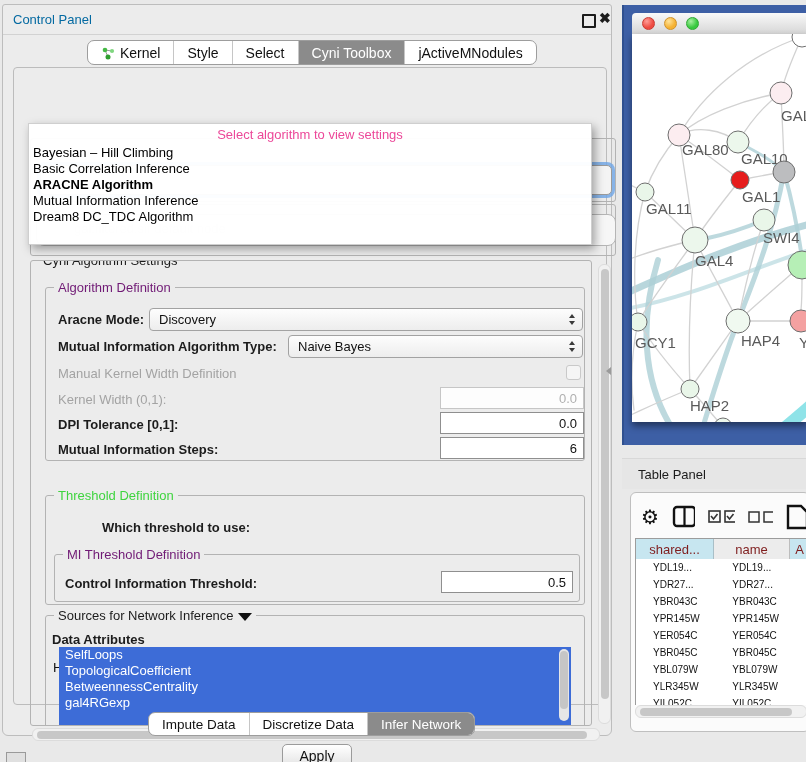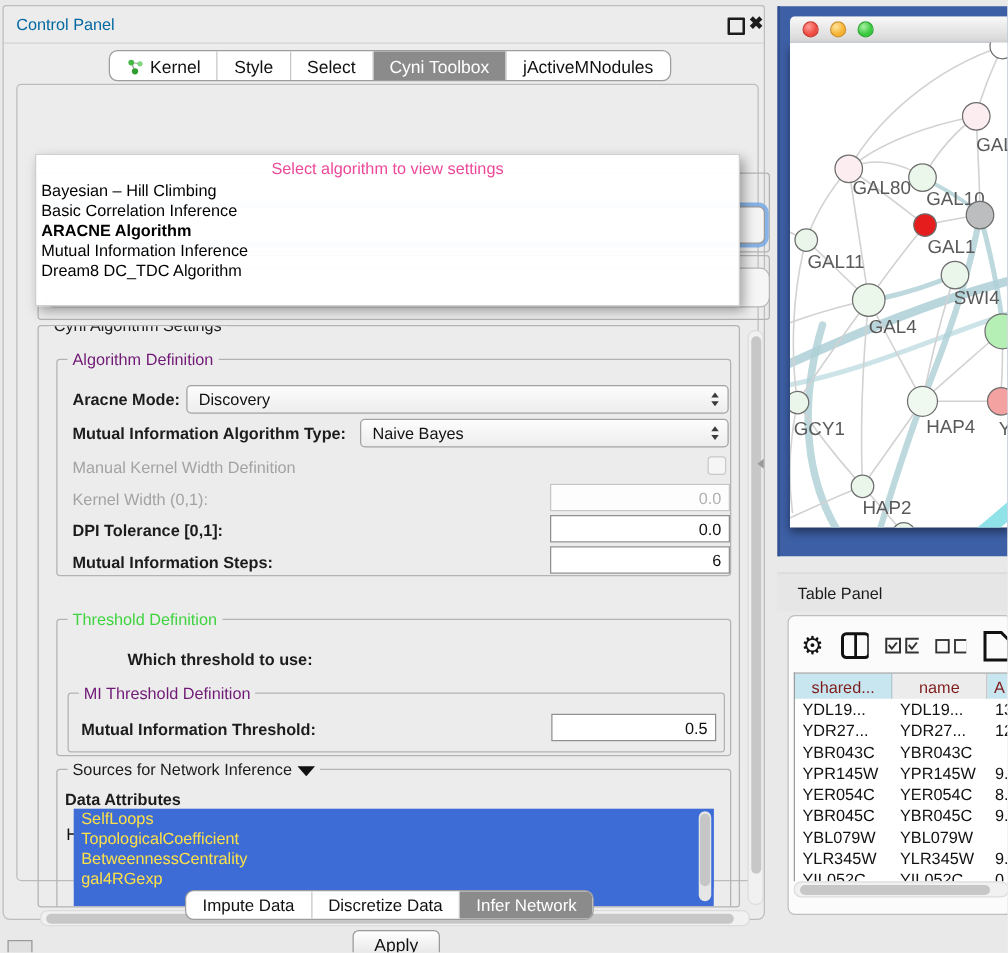--- a/index.html
+++ b/index.html
@@ -63,21 +63,21 @@
     border-radius:3px;background:#f5f5f5;}
   #hub-row{left:22px;top:399px;font-size:13.5px;color:#111;}
   .expand-arrow{display:inline-block;width:0;height:0;border-top:6px solid transparent;
     border-bottom:6px solid transparent;border-left:8px solid #111;margin-left:8px;vertical-align:-2px;}
   #threshold-group{left:14px;top:234px;width:540px;height:110px;}
   #mi-thr-group{left:8px;top:58px;width:526px;height:48px;}
   #sources-group{left:14px;top:354px;width:540px;height:130px;}
   .down-arrow{display:inline-block;width:0;height:0;border-left:7px solid transparent;
     border-right:7px solid transparent;border-top:8px solid #111;vertical-align:-1px;margin-left:4px;}
   #attr-list{left:28px;top:386px;width:512px;height:78px;background:#3d6cd7;overflow:hidden;}
-  .attr-item{height:16px;line-height:16px;padding-left:6px;font-size:13px;color:#fde047;background:#3d6cd7;white-space:nowrap;}
+  .attr-item{height:16px;line-height:16px;padding-left:6px;font-size:13px;color:#ffffff;background:#3d6cd7;white-space:nowrap;}
   #attr-scrollbar{left:528px;top:388px;width:10px;height:72px;background:#e6e6e6;border-radius:5px;}
   #attr-thumb{left:1px;top:2px;width:8px;height:58px;background:#c6c6c6;border-radius:4px;}
   
   .sb-track{background:#f1f1f1;border:1px solid #dcdcdc;border-radius:6px;box-sizing:border-box;}
   .sb-thumb{background:#c7c7c7;border-radius:5px;}
   #settings-vscroll{left:584px;top:196px;width:13px;height:460px;}
   #settings-vscroll .sb-thumb{position:absolute;left:2px;top:4px;width:8px;height:430px;}
   #settings-hscroll{left:18px;top:660px;width:568px;height:13px;}
   #settings-hscroll .sb-thumb{position:absolute;left:4px;top:2px;width:550px;height:8px;}
   
@@ -107,22 +107,22 @@
   #gear-icon{font-size:20px;color:#111;line-height:24px;}
   .tool-svg{display:block;}
   #tbl-wrap{left:4px;top:45px;width:176px;border:1px solid #9c9c9c;border-bottom:none;box-sizing:border-box;}
   #tbl-header{display:flex;height:20px;}
   .th{display:flex;align-items:center;justify-content:center;font-size:13px;color:#7f1d1d;
     border-right:1px solid #a9bfc7;box-sizing:border-box;overflow:hidden;white-space:nowrap;}
   .th.hl{background:#c7e6f0;}
   .th.plain{background:#ececec;border-right-color:#bdbdbd;}
   #tbl-rows{height:146px;overflow:hidden;background:#fff;}
   .tr{display:flex;height:17px;}
-  .td{font-size:13px;color:#111;line-height:17px;padding-left:6px;box-sizing:border-box;
-    overflow:hidden;white-space:nowrap;}
+  .td{font-size:10px;color:#111;line-height:17px;padding-left:6px;box-sizing:border-box;
+    overflow:hidden;white-space:nowrap;margin-left:11px;}
   .tcol1{width:78px;} .tcol2{width:76px;} .tcol3{flex:1;}
   #tbl-hscroll{left:4px;top:212px;width:172px;height:13px;}
   #tbl-hscroll .sb-thumb{position:absolute;left:4px;top:2px;width:152px;height:8px;}
   
   #net-tab-icon{display:block;}
 </style>
 </head>
 <body>
 
 <div id="screen">
@@ -219,21 +219,21 @@
           <span>Hub/Transcription Factor Definition</span><span class="expand-arrow"></span>
         </div>
 
         <div class="abs groupbox" id="threshold-group">
           <span class="legend green">Threshold Definition</span>
 
           <span class="abs lbl b" style="left:56px;top:24px;">Which threshold to use:</span>
 
           <div class="abs groupbox" id="mi-thr-group">
             <span class="legend blue">MI Threshold Definition</span>
-            <span class="abs lbl b" style="left:10px;top:21px;">Mutual Information Threshold:</span>
+            <span class="abs lbl b" style="left:10px;top:21px;">Control Information Threshold:</span>
             <input class="abs field" style="left: 386px; top: 16px; width: 132px; height: 22px;" readonly="" value="0.5">
           </div>
         </div>
 
         <div class="abs groupbox" id="sources-group">
           <span class="legend"><span>Sources for Network Inference</span><span class="down-arrow"></span></span>
           <span class="abs lbl b" style="left:6px;top:16px;">Data Attributes</span>
         </div>
         <div class="abs" id="attr-list">
             <div class="attr-item">SelfLoops</div>

